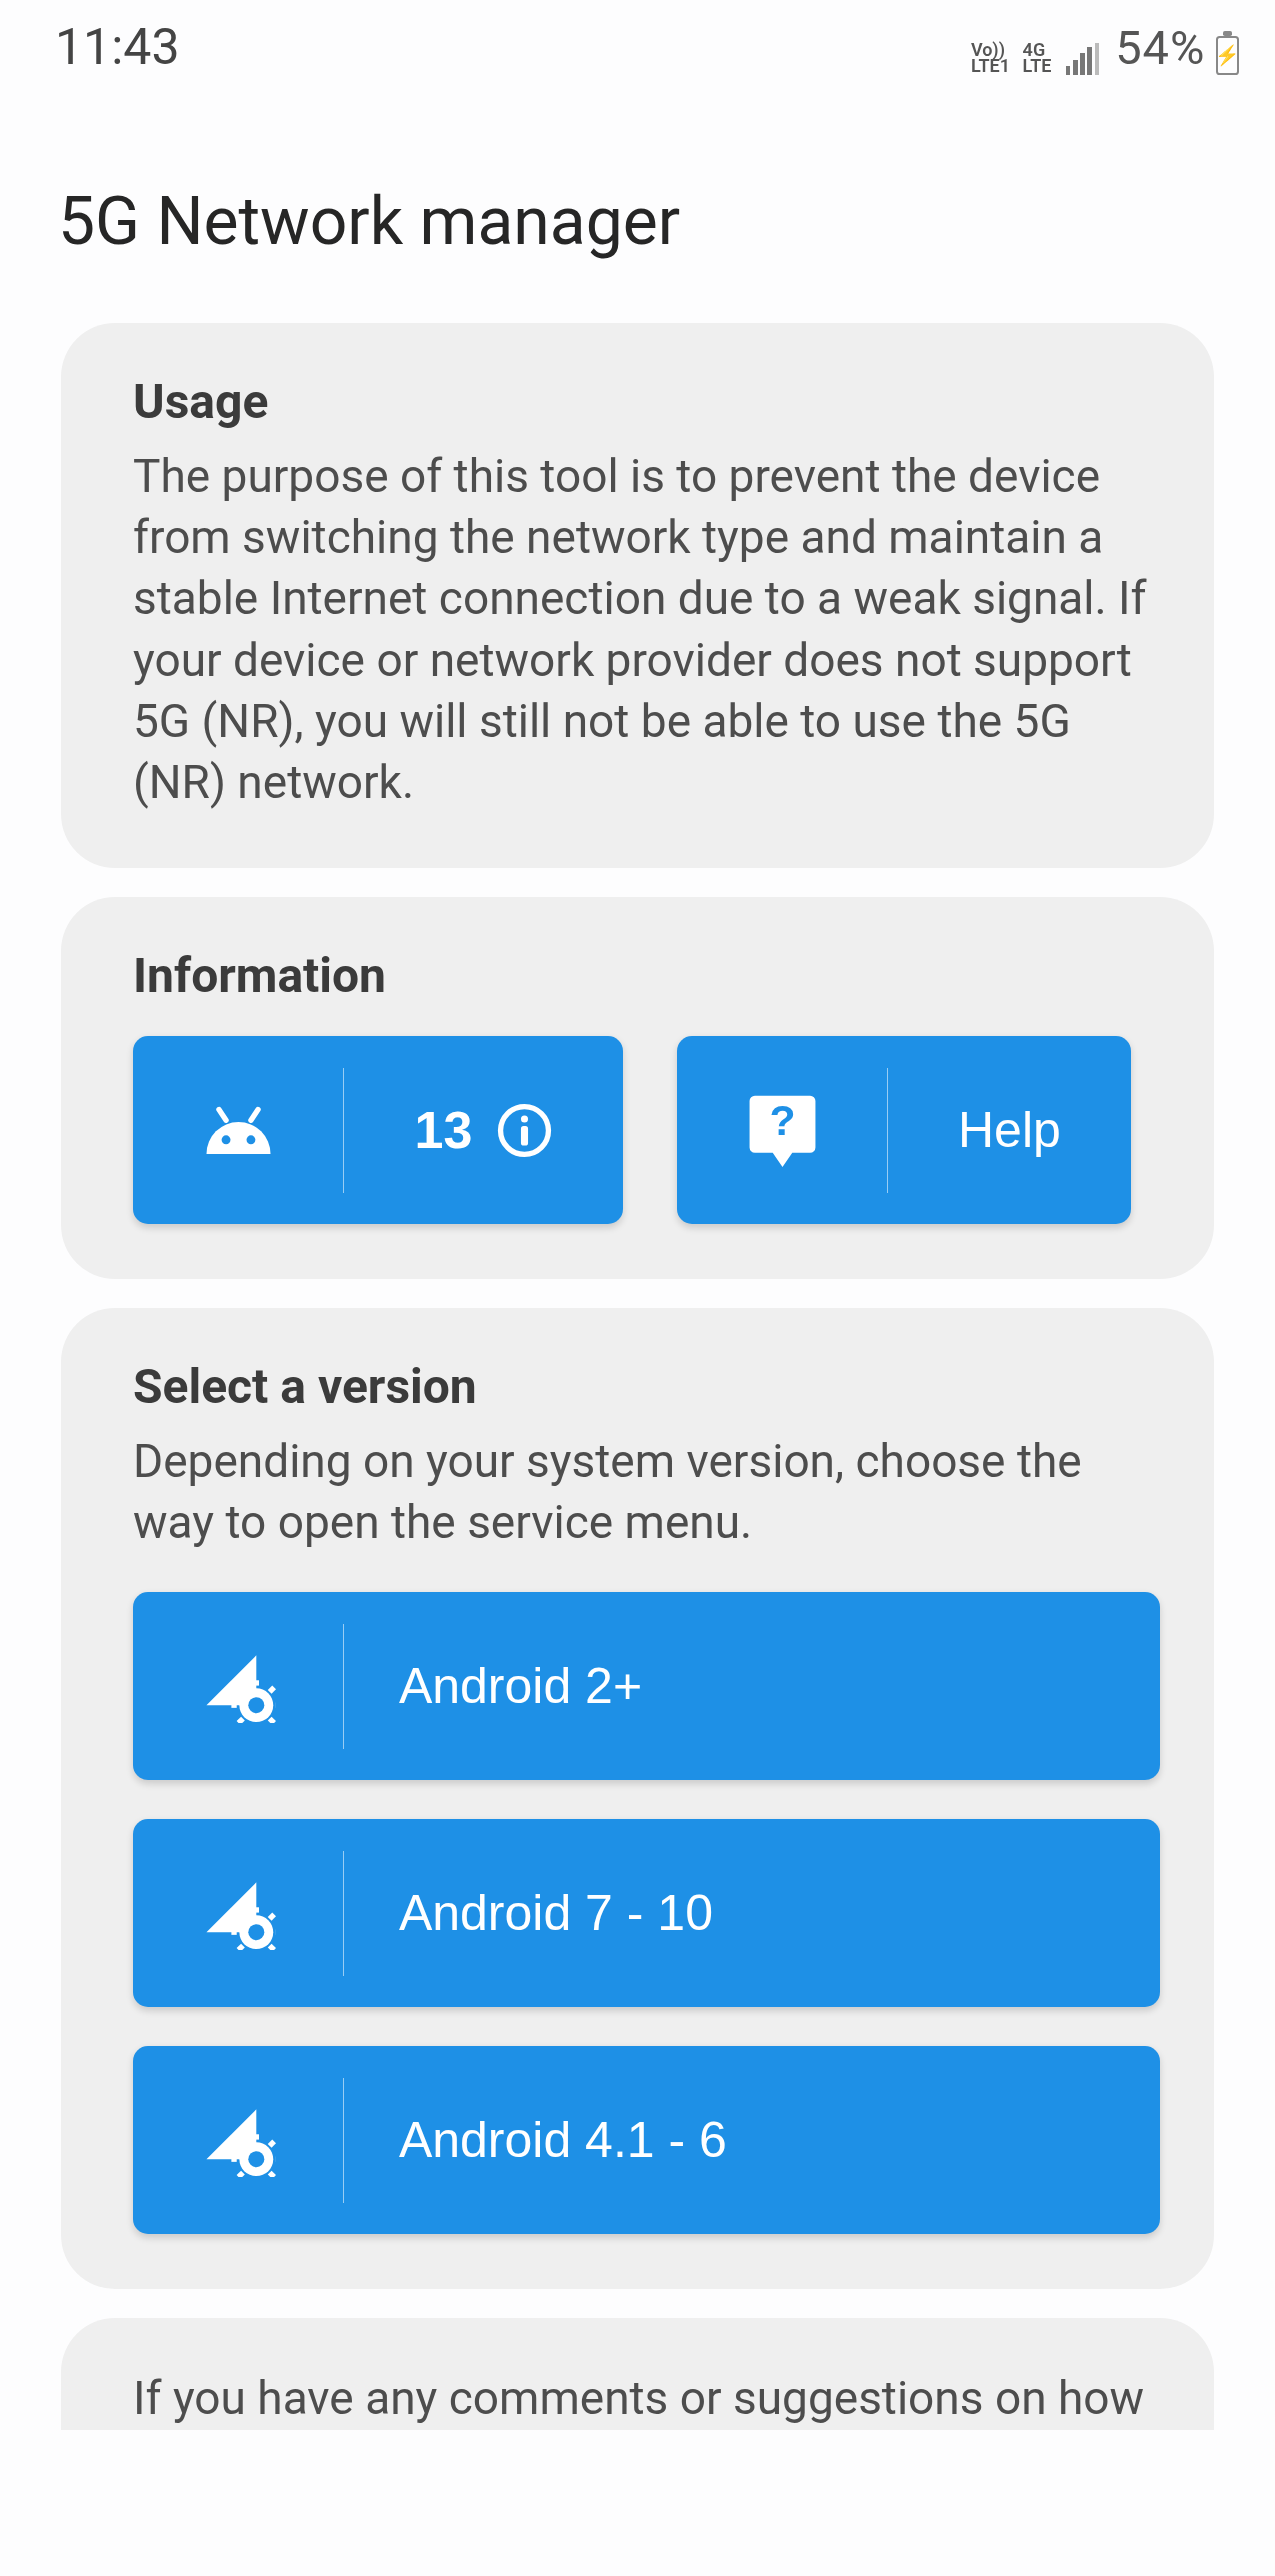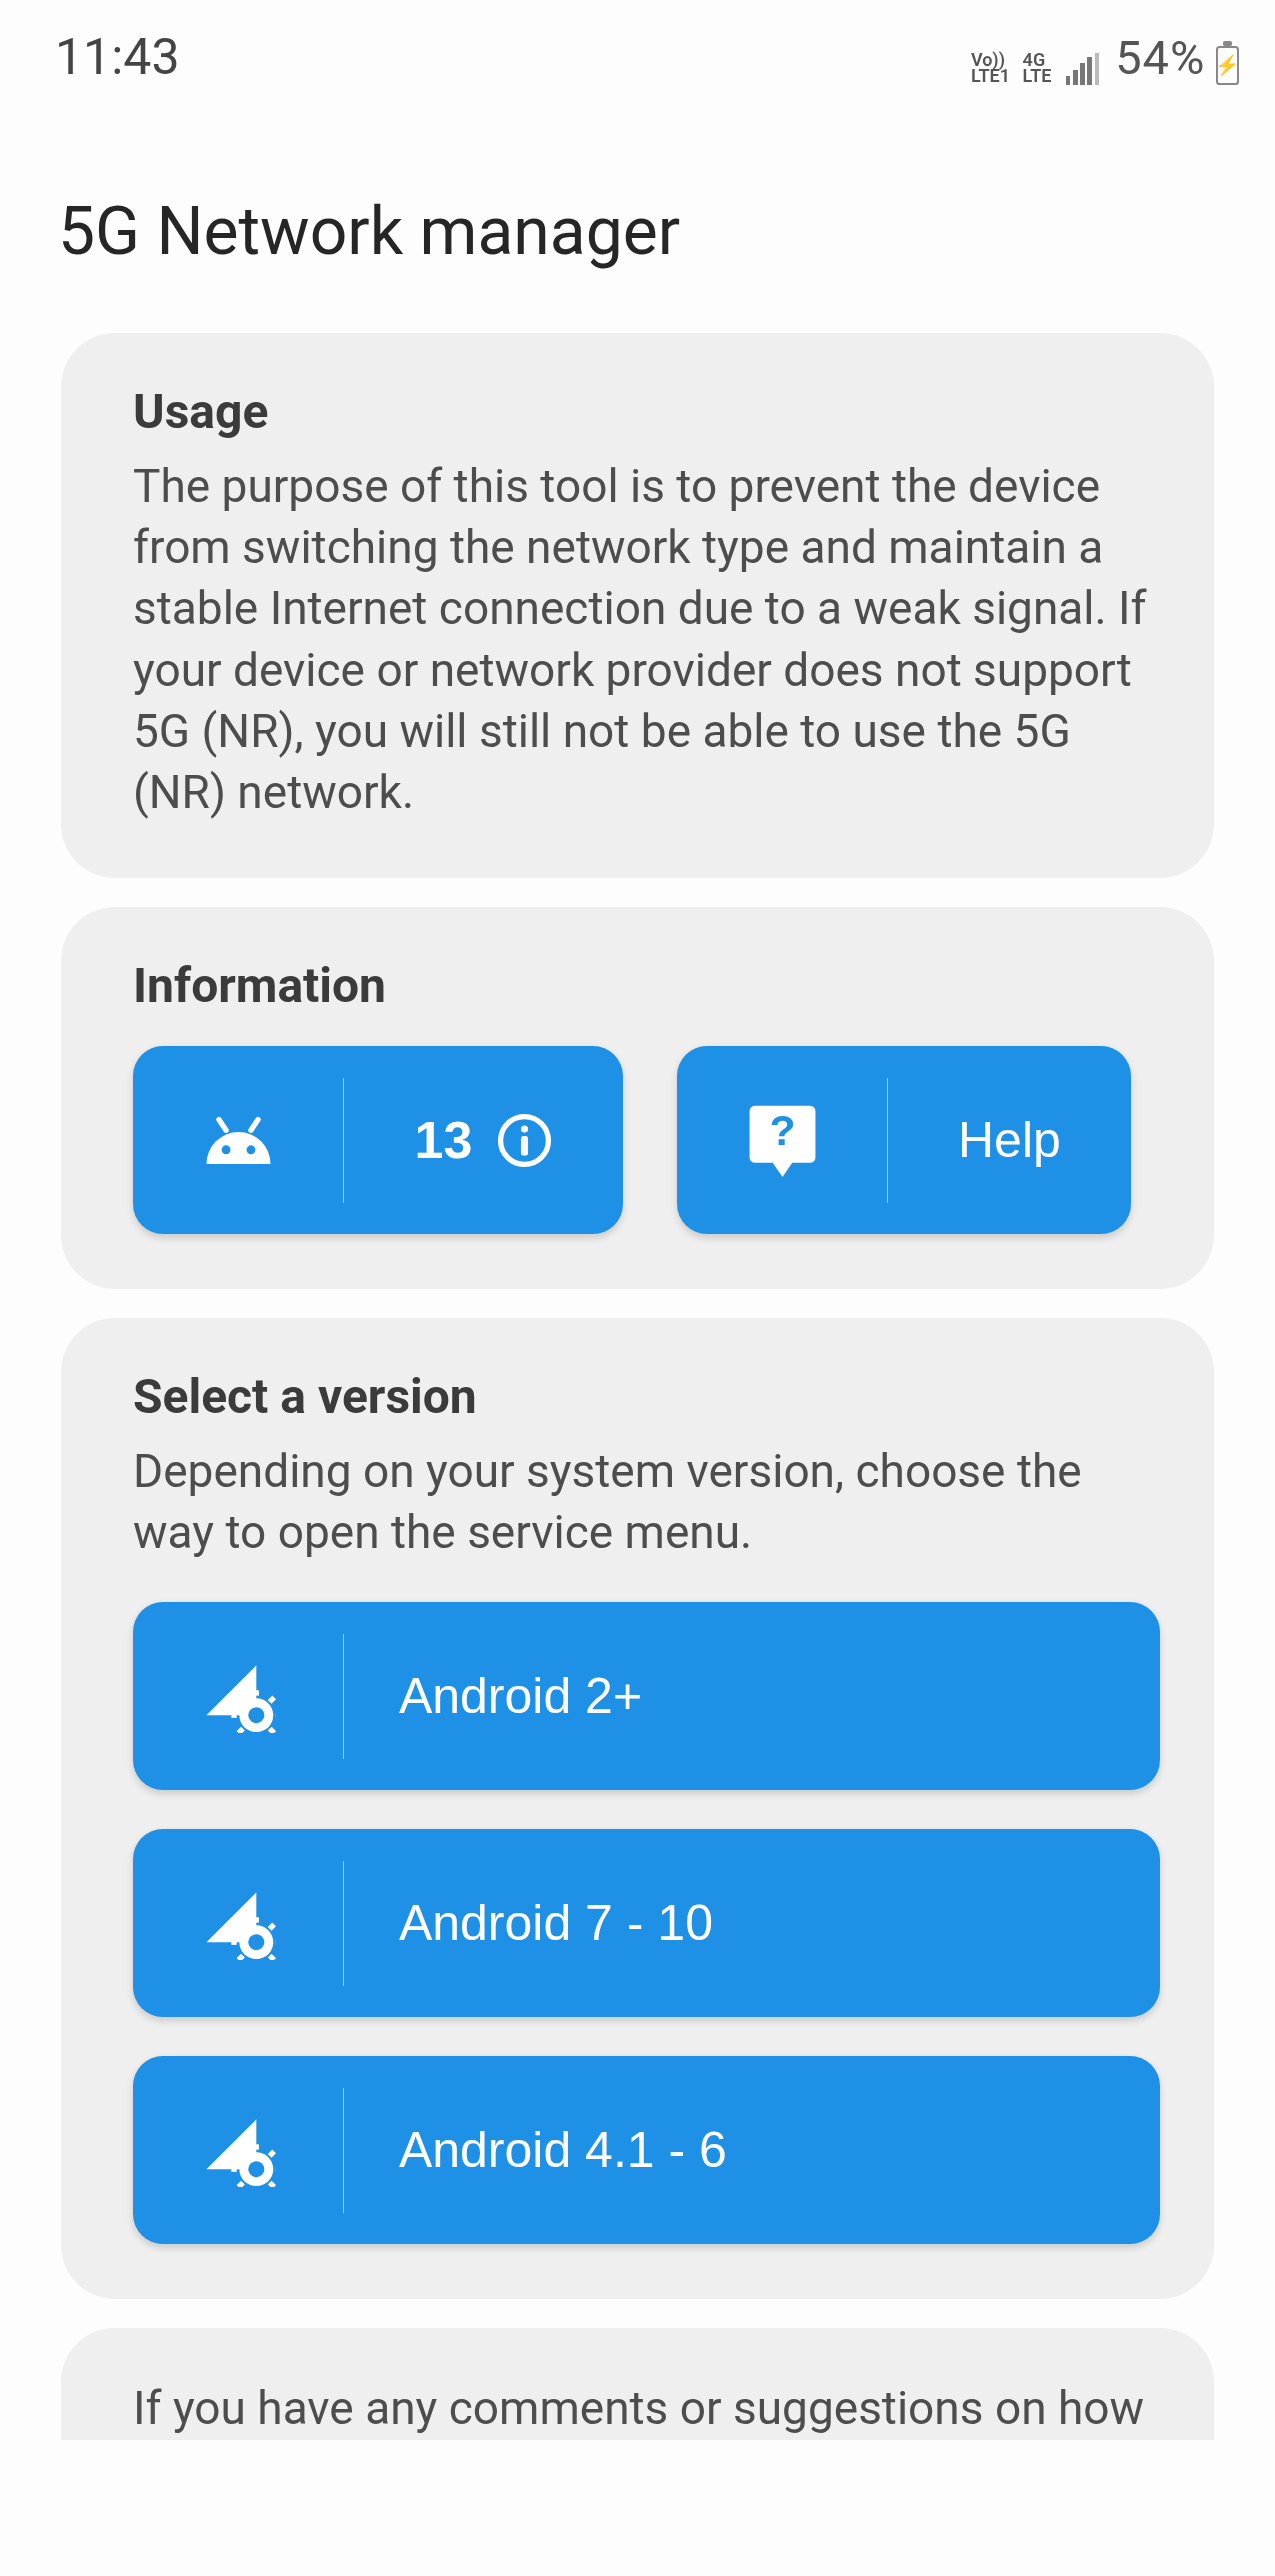--- a/index.html
+++ b/index.html
@@ -1,26 +1,26 @@
 <!DOCTYPE html>
 <html style="font-size:14.3px"><head>
 <meta charset="utf-8">
 <style>
   * { margin: 0; padding: 0; box-sizing: border-box; }
   html, body { width: 1275px; height: 2576px; background: #fdfdfe; font-family: Roboto, "Segoe UI", Arial, sans-serif; color: #202020; }
-  .statusbar { display: flex; justify-content: space-between; align-items: center; padding: 28px 36px 0 55px; font-size: 50px; color: #444; }
+  .statusbar { display: flex; justify-content: space-between; align-items: center; padding: 18px 36px 0 55px; font-size: 50px; color: #444; }
   .status-right { display: flex; align-items: flex-end; gap: 7.2px; }
   .status-right .pct { font-size: 47px; color:#555; letter-spacing:0.9px;}
   .title { font-size: 66px; font-weight: 400; color: #262626; padding: 107px 0 0 58px; }
   .card { background: #efefef; border-radius: 54px; margin: 63px 61px 29px 61px; padding: 50px 54px 55px 72px; }
   .card + .card { margin-top: 29px; }
   .card-h { font-size: 48px; font-weight: 700; color:#3b3b3b; margin-bottom: 16px; }
   .card-p { font-size: 46px; line-height: 1.33; color: #4d4d4d; }
   .btn-row { display: flex; gap: 54px; margin-top: 32px; }
-  .btn { background: #1e90e6; border-radius: 30px; height: 188px; display: flex; align-items: center; color: #fff; font-size: 47px; font-weight: 500; box-shadow: 0 3.6px 7.2px rgba(0,0,0,.15); border:none; cursor:pointer; padding:0; text-align:left;}
+  .btn { background: #1e90e6; border-radius: 15px; height: 188px; display: flex; align-items: center; color: #fff; font-size: 47px; font-weight: 500; box-shadow: 0 3.6px 7.2px rgba(0,0,0,.15); border:none; cursor:pointer; padding:0; text-align:left;}
   .btn .seg { display:flex; align-items:center; justify-content:center; height:100%; }
   .btn .icon-seg { width: 210px; }
   .btn .vdiv { width:0.9px; height:125px; background:rgba(255,255,255,.55); }
   .btn-info { flex:0 0 490px; }
   .btn-info .right { flex:1; display:flex; align-items:center; justify-content:center; gap:25px; font-size:52px; font-weight:700;}
   .btn-help { flex:0 0 454px; }
   .btn-help .right { flex:1; display:flex; align-items:center; justify-content:center; font-size:50px; font-weight:400;}
   .btn-full { width:100%; height:188px; margin-top:39px;}
   .btn-full .icon-seg { width:210px;}
   .btn-full .right { flex:1; padding-left:55px; font-size:50px; font-weight:400;}

